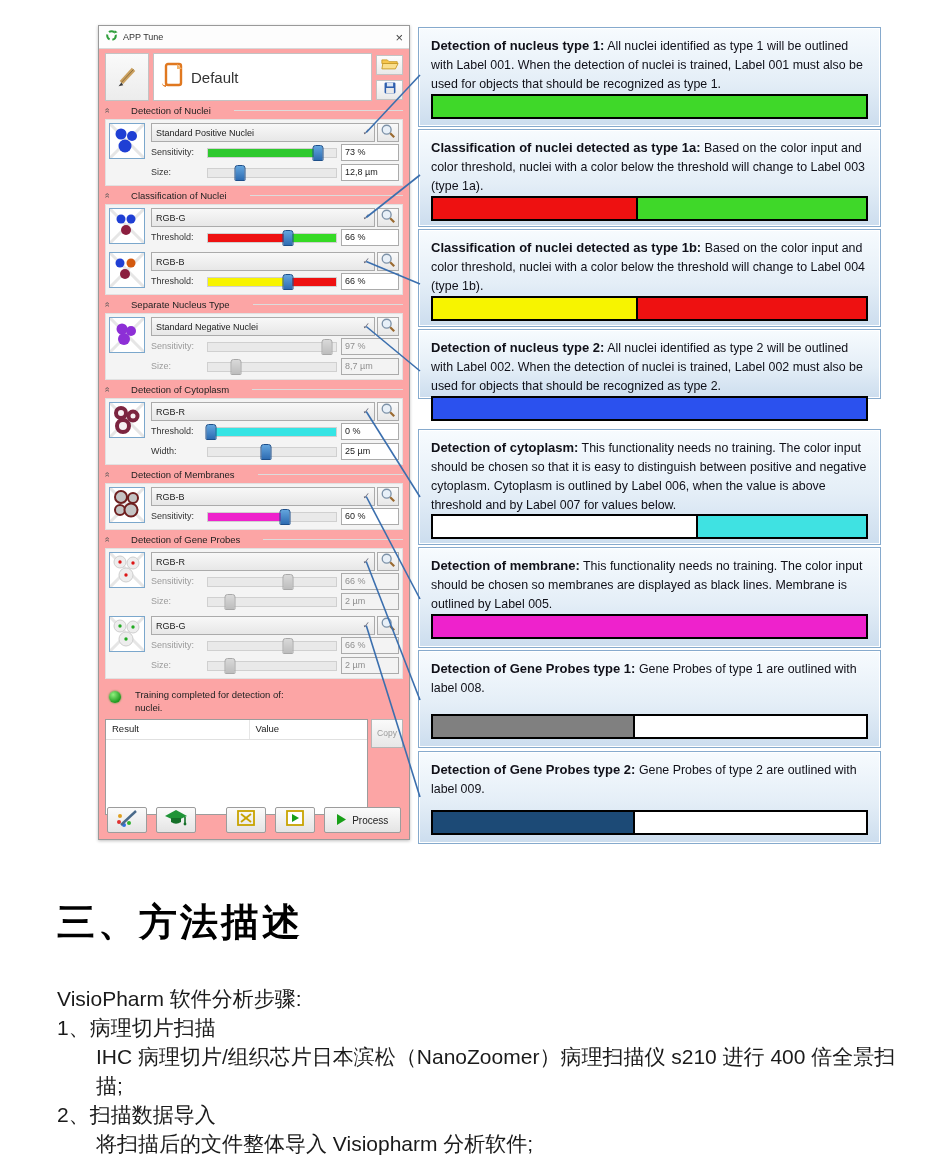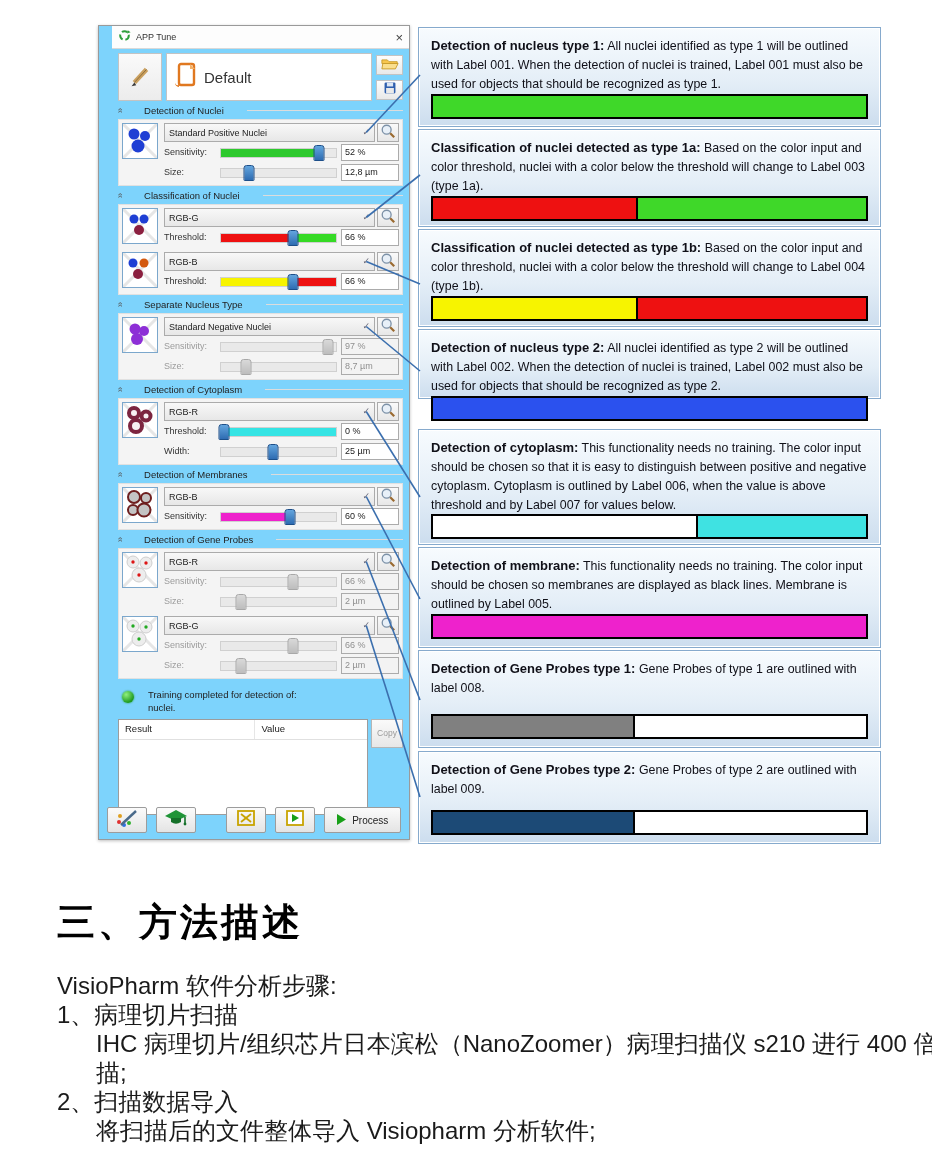--- a/index.html
+++ b/index.html
@@ -1,21 +1,21 @@
 <!DOCTYPE html>
 <html><head>
 <meta charset="utf-8">
 <style>
   html,body{margin:0;padding:0;background:#fff;}
   .page{position:relative;width:932px;height:1176px;background:#fff;overflow:hidden;
         font-family:"Liberation Sans","DejaVu Sans",sans-serif;color:#222;}
 
   
   .dialog{position:absolute;left:98px;top:25px;width:312px;height:815px;box-sizing:border-box;
-          background:#7dd3fc;border:1px solid #9a9a9a;box-shadow:0 1px 3px rgba(0,0,0,.25);padding-left:13px;}
+          background:#fca5a5;border:1px solid #9a9a9a;box-shadow:0 1px 3px rgba(0,0,0,.25);}
   .titlebar{height:22px;display:flex;align-items:center;gap:5px;padding:0 6px;
             background:#fdfdfd;border-bottom:1px solid #d9d9d9;}
   .titlebar .t-text{font-size:9px;color:#333;}
   .close-x{margin-left:auto;font-size:13px;color:#444;line-height:1;cursor:default;}
   .preset{display:flex;gap:4px;margin:4px 6px 2px;height:48px;}
   .pencil-btn{width:44px;box-sizing:border-box;border:1px solid #c3c3c3;background:linear-gradient(#fafafa,#ececec);
               display:flex;align-items:center;justify-content:center;}
   .name-box{flex:1;box-sizing:border-box;background:#fff;border:1px solid #c3c3c3;display:flex;
             align-items:center;gap:5px;padding:2px 6px;}
   .name-text{font-size:15px;color:#333;}
@@ -82,21 +82,21 @@
   .anno-bar{display:flex;height:21px;border:2px solid #000;margin-top:auto;background:#fff;flex:none;}
   .anno-bar>div{height:100%;}
   .anno-bar>div+div{border-left:2px solid #000;}
 
   
   #connectors{position:absolute;left:0;top:0;width:932px;height:1176px;pointer-events:none;}
 
   
   .method{position:absolute;left:57px;top:898px;width:845px;color:#000;}
   .m-heading{font-size:38px;font-weight:bold;letter-spacing:3px;margin:0 0 0 0;line-height:1.3;}
-  .m-body{margin-top:24px;font-size:24px;line-height:29px;color:#1a1a1a;}
+  .m-body{margin-top:37px;font-size:21px;line-height:29px;color:#1a1a1a;}
   .m-line{white-space:nowrap;}
   .m-detail{padding-left:39px;white-space:nowrap;}
 </style>
 </head>
 <body>
 
 <div class="page" id="page">
 
   <div class="dialog">
     <div class="titlebar">
@@ -180,21 +180,21 @@
                   </div>
                 </div>
                 <div class="slider-row">
                   <span class="sl-label">Sensitivity:</span>
                   <div class="track-wrap">
                     <div class="track">
                       <div style="width:85%;background:#2ec92e"></div>
                     </div>
                     <div class="thumb" style="left:85%"></div>
                   </div>
-                  <div class="val-box">52 %</div>
+                  <div class="val-box">73 %</div>
                 </div>
                 <div class="slider-row">
                   <span class="sl-label">Size:</span>
                   <div class="track-wrap">
                     <div class="track"></div>
                     <div class="thumb" style="left:25%"></div>
                   </div>
                   <div class="val-box">12,8 µm</div>
                 </div>
               </div>

